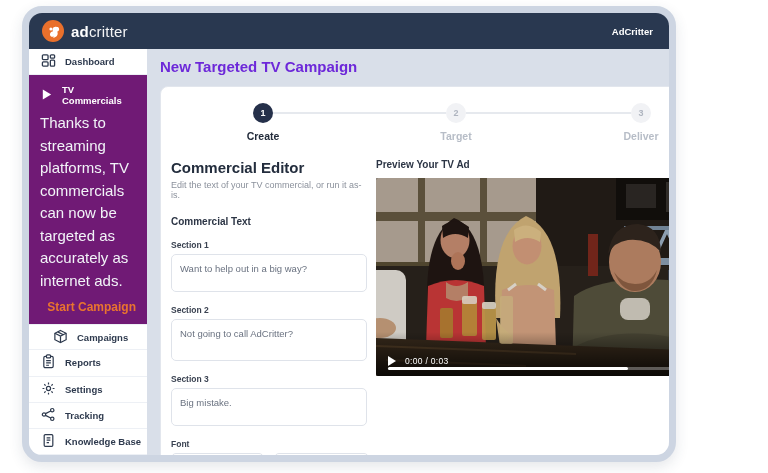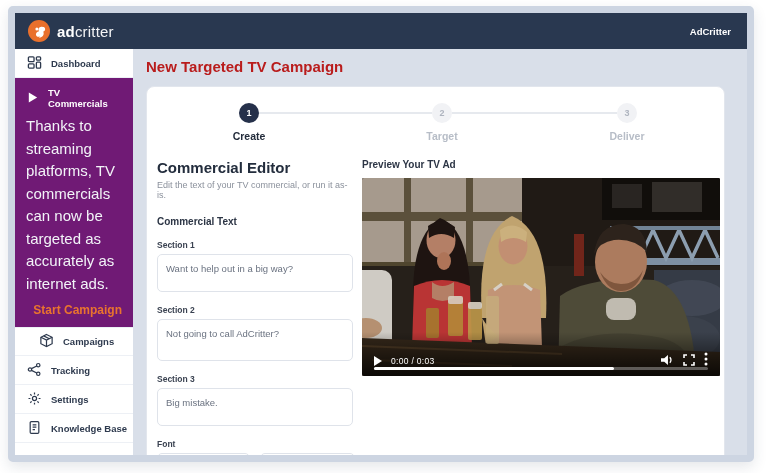--- a/index.html
+++ b/index.html
@@ -1,20 +1,20 @@
 <!DOCTYPE html>
 <html><head>
 <meta charset="utf-8">
 <style>
   * { margin:0; padding:0; box-sizing:border-box; }
   html,body { width:768px; height:473px; background:#ffffff; font-family:"Liberation Sans", sans-serif; overflow:hidden; }
 
   .window {
-    position:absolute; left:8px; top:6px; width:746px; height:456px;
-    border:7px solid #cdd5e2; border-radius:5px; background:#d9dfe9;
+    position:absolute; left:22px; top:6px; width:654px; height:456px;
+    border:7px solid #cdd5e2; border-radius:20px; background:#d9dfe9;
     overflow:hidden; box-shadow:0 5px 14px rgba(40,55,80,0.12);
   }
 
   
   .topbar {
     height:36px; background:#293850; display:flex; align-items:center;
     justify-content:space-between; padding:0 16px 0 13px;
   }
   .brand { display:flex; align-items:center; gap:7px; }
   .brand-mark { width:22px; height:22px; border-radius:50%; background:#e9702c; display:flex; align-items:center; justify-content:center; }
@@ -33,21 +33,21 @@
     border-bottom:1px solid #edf0f5; color:#2e3a4e; font-size:9.5px; font-weight:bold; cursor:pointer;
   }
   .side-item svg { flex:0 0 auto; }
   .promo { background:#701a75; color:#f2f4f8; padding:9px 11px 10px 11px; }
   .promo-head { display:flex; align-items:center; gap:9px; height:22px; color:#ffffff; font-size:9.5px; font-weight:bold; margin-bottom:6px; }
   .promo-text { font-size:15px; line-height:1.5; font-weight:normal; }
   .promo-link { text-align:right; color:#e9742e; font-size:12px; font-weight:bold; margin-top:8px; cursor:pointer; }
 
   
   .main { flex:1; position:relative; background:#d9dfe9; }
-  .page-title { position:absolute; left:13px; top:9px; font-size:15px; font-weight:bold; color:#b91c1c; }
+  .page-title { position:absolute; left:13px; top:9px; font-size:15px; font-weight:bold; color:#6d28d9; }
 
   .card {
     position:absolute; left:13px; top:37px; width:579px; height:385px;
     background:#ffffff; border:1px solid #e2e6ed; border-radius:8px;
   }
 
   
   .stepper { position:relative; height:70px; }
   .step-line { position:absolute; height:2px; background:#e6e9ee; top:25px; }
   .step-line.l1 { left:112px; width:173px; }
@@ -156,41 +156,51 @@
           <svg width="15" height="15" viewBox="0 0 16 16" fill="none" stroke="#2e3a4e" stroke-width="1.3">
             <path d="M8 1.6 14 4.6v6.8L8 14.4 2 11.4V4.6z"></path>
             <path d="M2 4.6 8 7.6l6-3"></path>
               <path d="M8 7.6v6.8"></path>
               <path d="M5 3.1l6 3"></path>
           </svg>
         </span>
         <span>Campaigns</span>
       </div>
 
+      <div class="side-item">
+        <span>
+          <svg width="15" height="15" viewBox="0 0 16 16" fill="none" stroke="#2e3a4e" stroke-width="1.3">
+            <rect x="3" y="2.6" width="10" height="12" rx="1.5"></rect>
+            <rect x="5.8" y="1" width="4.4" height="3.2" rx="1" fill="#ffffff"></rect>
+            <path d="M5.5 7h5M5.5 9.5h5M5.5 12h3"></path>
+          </svg>
+        </span>
+        <span>Reports</span>
+      </div>
+
+      <div class="side-item">
+        <span>
+          <svg width="15" height="15" viewBox="0 0 16 16" fill="none" stroke="#2e3a4e" stroke-width="1.3">
+            <circle cx="8" cy="8" r="2.2"></circle>
+            <path d="M8 1.6v2M8 12.4v2M1.6 8h2M12.4 8h2M3.5 3.5l1.4 1.4M11.1 11.1l1.4 1.4M12.5 3.5l-1.4 1.4M4.9 11.1l-1.4 1.4"></path>
+          </svg>
+        </span>
+        <span>Settings</span>
+      </div>
 
       <div class="side-item">
         <span>
           <svg width="15" height="15" viewBox="0 0 16 16" fill="none" stroke="#2e3a4e" stroke-width="1.3">
             <circle cx="3.2" cy="8" r="1.8"></circle>
               <circle cx="12" cy="3.4" r="1.8"></circle>
               <circle cx="12" cy="12.6" r="1.8"></circle>
             <path d="M4.8 7.1 10.4 4.2M4.8 8.9l5.6 2.9"></path>
           </svg>
         </span>
         <span>Tracking</span>
-      </div>
-
-      <div class="side-item">
-        <span>
-          <svg width="15" height="15" viewBox="0 0 16 16" fill="none" stroke="#2e3a4e" stroke-width="1.3">
-            <circle cx="8" cy="8" r="2.2"></circle>
-            <path d="M8 1.6v2M8 12.4v2M1.6 8h2M12.4 8h2M3.5 3.5l1.4 1.4M11.1 11.1l1.4 1.4M12.5 3.5l-1.4 1.4M4.9 11.1l-1.4 1.4"></path>
-          </svg>
-        </span>
-        <span>Settings</span>
       </div>
 
       <div class="side-item">
         <span>
           <svg width="15" height="15" viewBox="0 0 16 16" fill="none" stroke="#2e3a4e" stroke-width="1.3">
             <rect x="3.4" y="1.8" width="9.2" height="12.4" rx="1.2"></rect>
             <path d="M6 5.2h4M6 7.7h4M6 10.2h2.5"></path>
           </svg>
         </span>
         <span>Knowledge Base</span>

